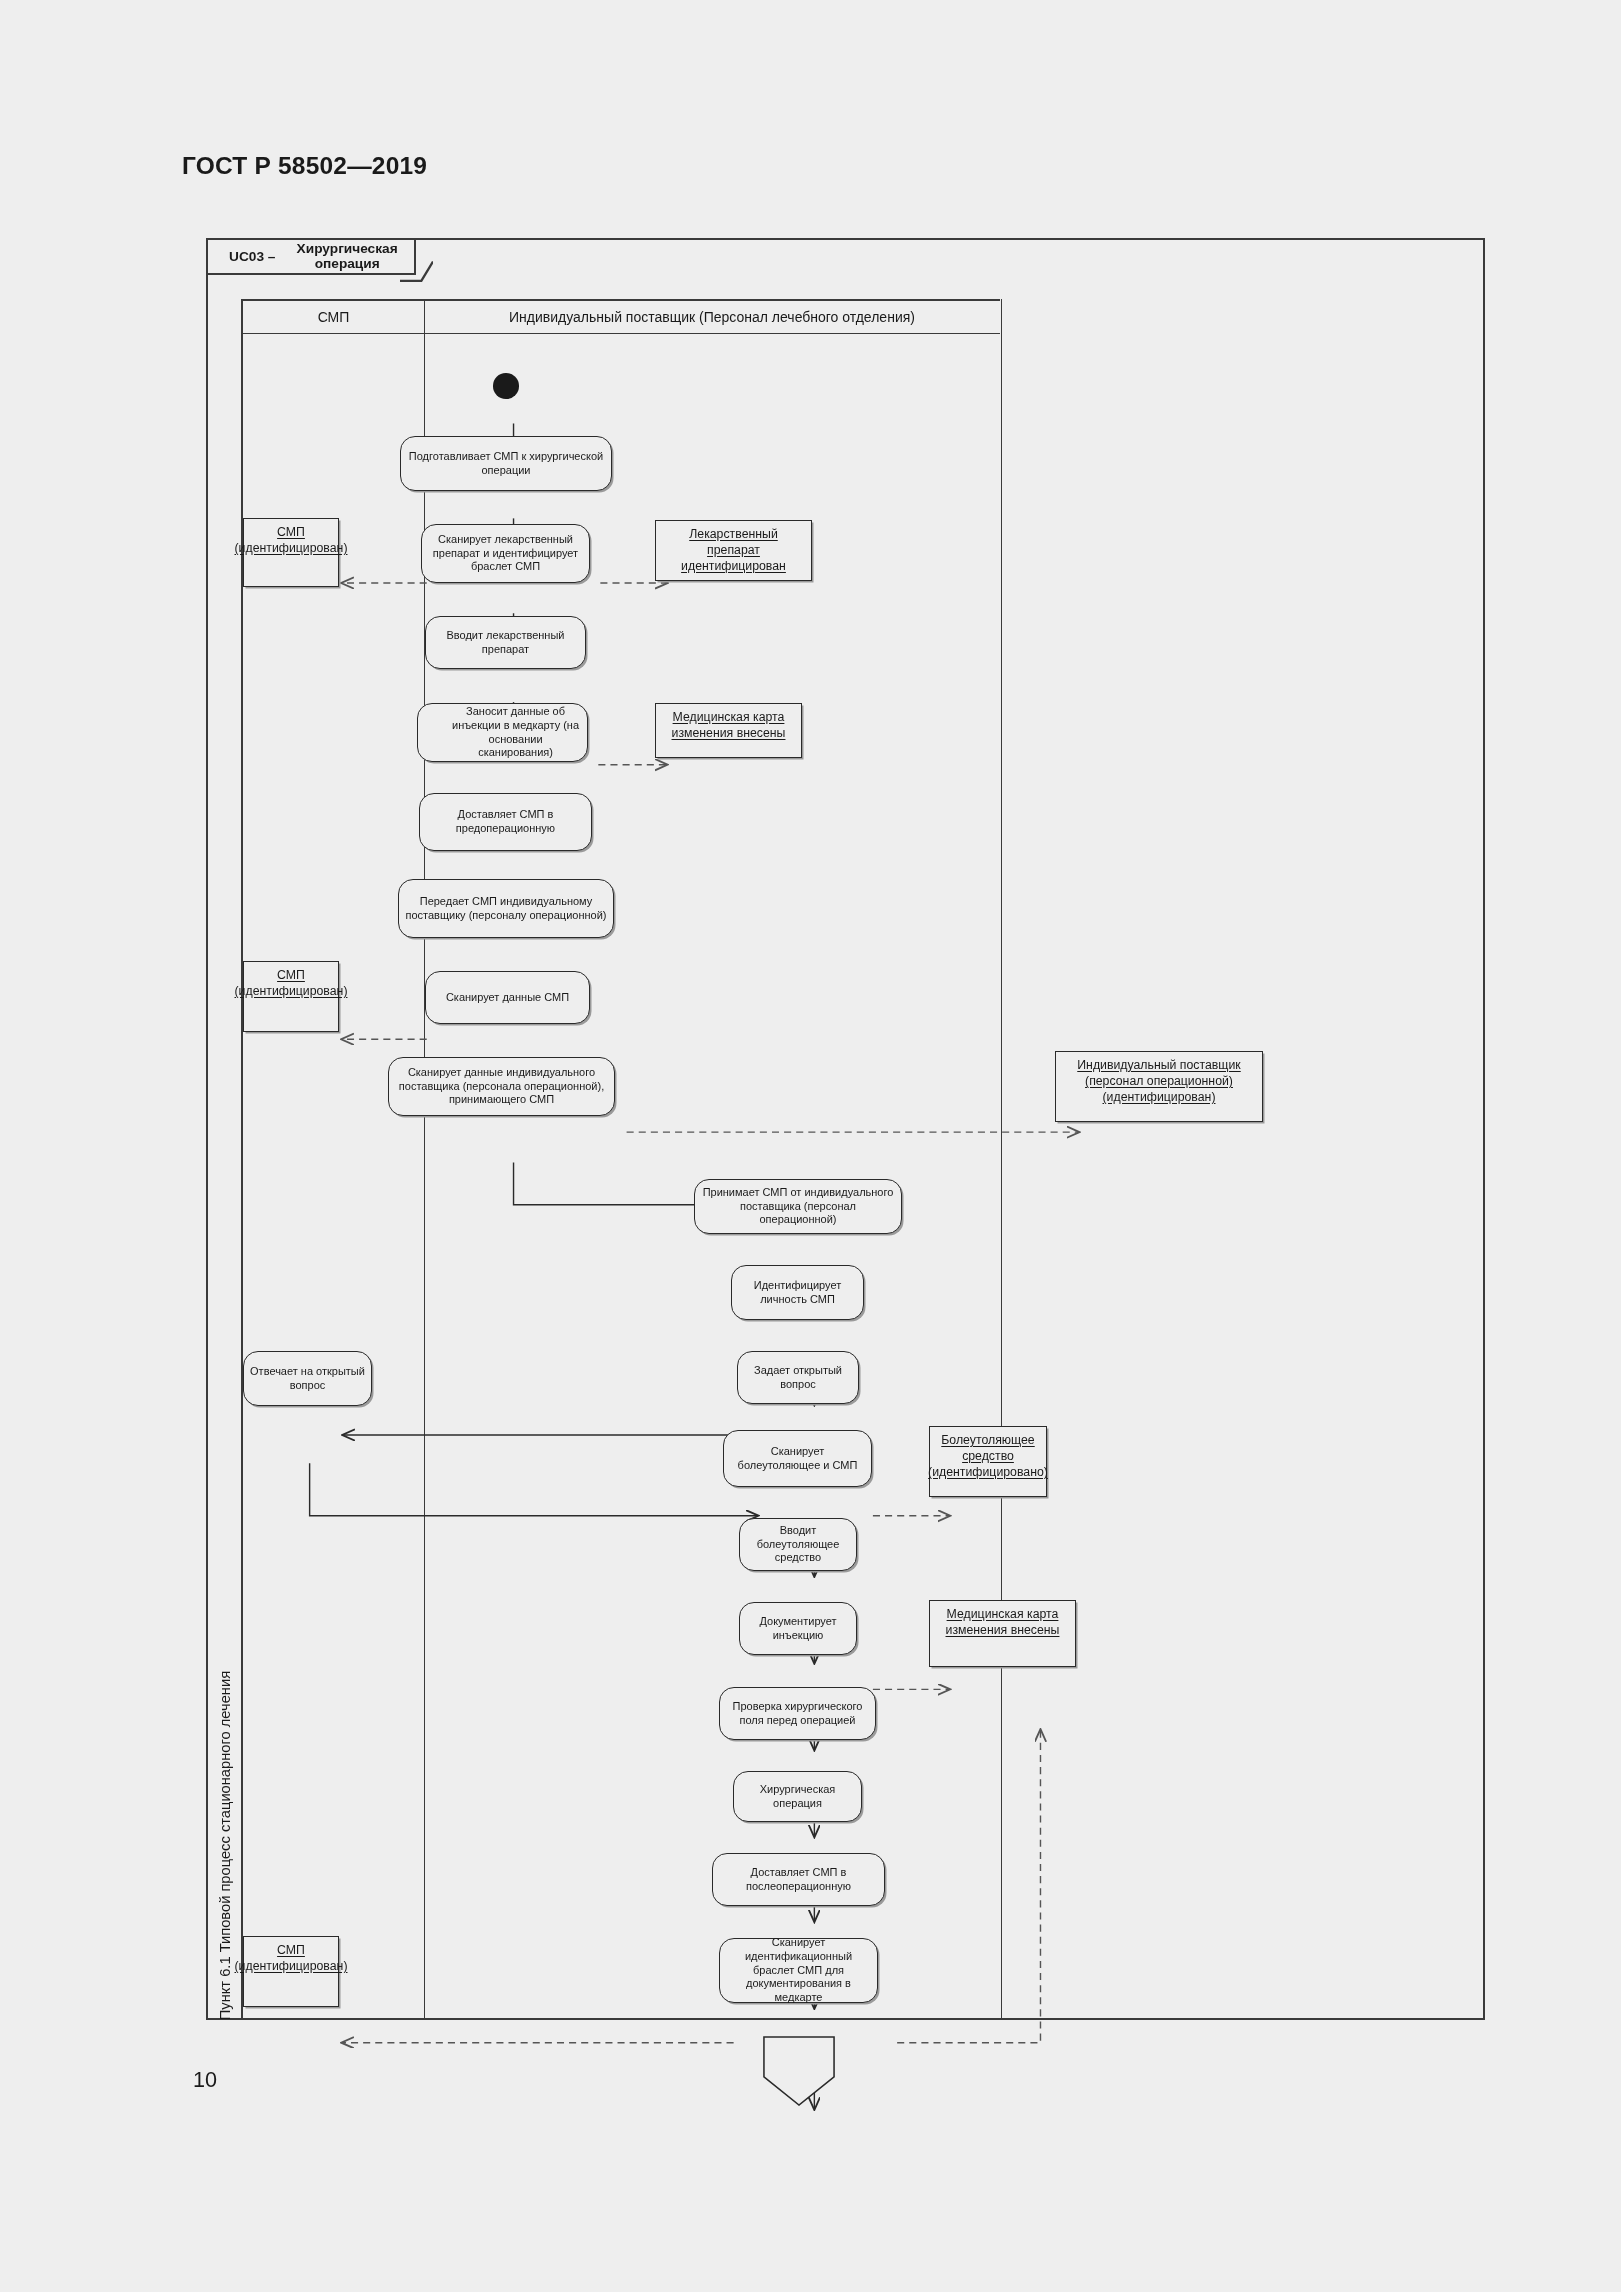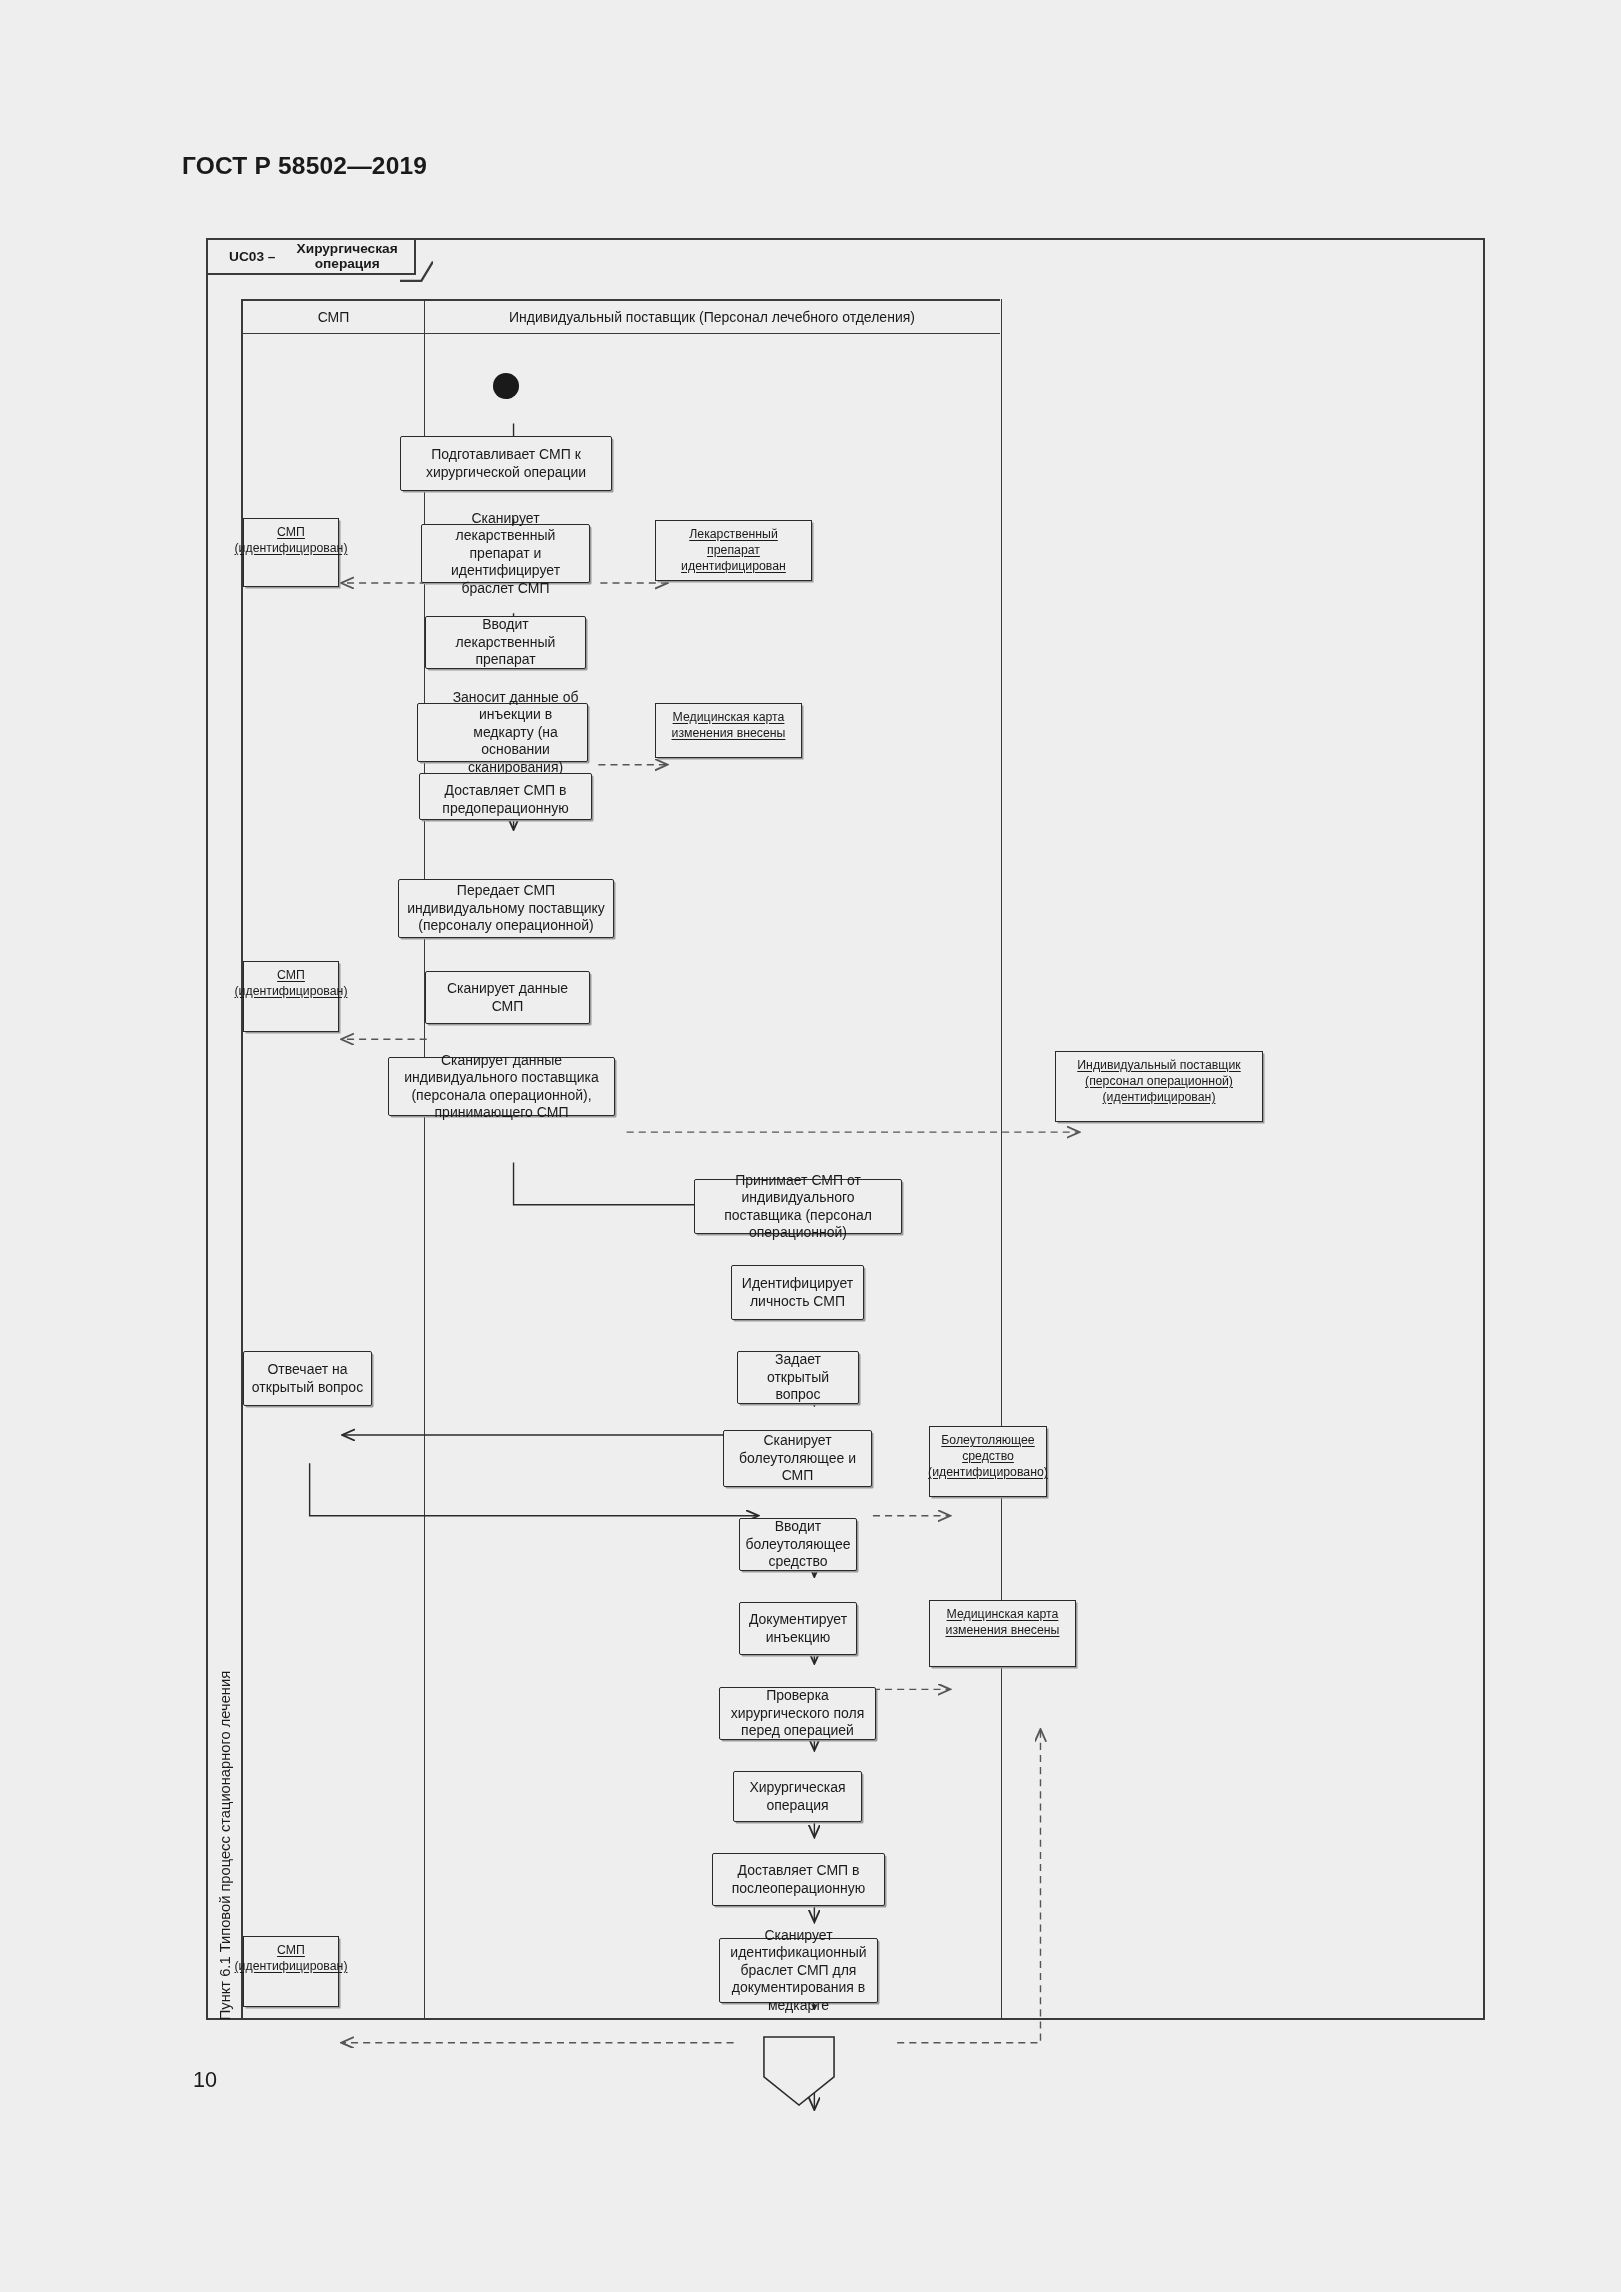--- a/index.html
+++ b/index.html
@@ -125,24 +125,24 @@
     width: 0;
     border-left: 1.6px solid #3a3a3a;
   }
 
   
   .node {
     position: absolute;
     box-sizing: border-box;
     background: #eeeeee;
     border: 1.4px solid #2a2a2a;
-    border-radius: 2px;
+    border-radius: 15px;
     display: flex; align-items: center; justify-content: center;
     text-align: center;
-    font-size: 14px;
+    font-size: 11px;
     line-height: 1.25;
     padding: 2px 5.9px;
     box-shadow: 2px 2px 0 -0.5px #9a9a9a;
     z-index: 4;
   }
   .obj {
     position: absolute;
     box-sizing: border-box;
     background: #eeeeee;
     border: 1.4px solid #2a2a2a;
@@ -299,21 +299,21 @@
         </div>
 
         <div class="node" style="left:182px; top:282px; width:161px; height:53px;justify-content:center;">
           <span>Вводит лекарственный препарат</span>
         </div>
 
         <div class="node" style="left:174px; top:369px; width:171px; height:59px;padding-left:32px;">
           <span>Заносит данные об инъекции в медкарту (на основании сканирования)</span>
         </div>
 
-        <div class="node" style="left:176px; top:439px; width:173px; height:47px;align-items:flex-end;">
+        <div class="node" style="left:176px; top:459px; width:173px; height:58px;">
           <span>Доставляет СМП в предоперационную</span>
         </div>
 
         <div class="node" style="left:155px; top:545px; width:216px; height:59px;">
           <span>Передает СМП индивидуальному поставщику (персоналу операционной)</span>
         </div>
 
         <div class="node" style="left:182px; top:637px; width:165px; height:53px;">
           <span>Сканирует данные СМП</span>
         </div>

